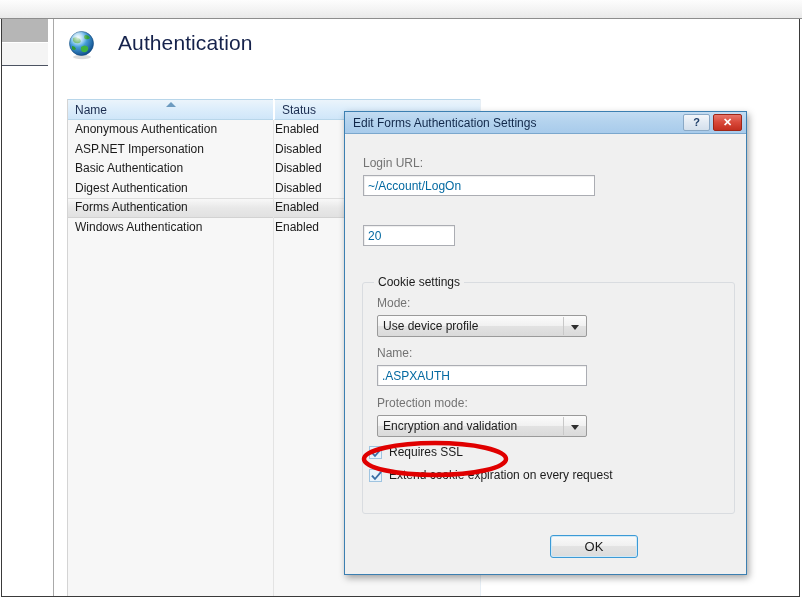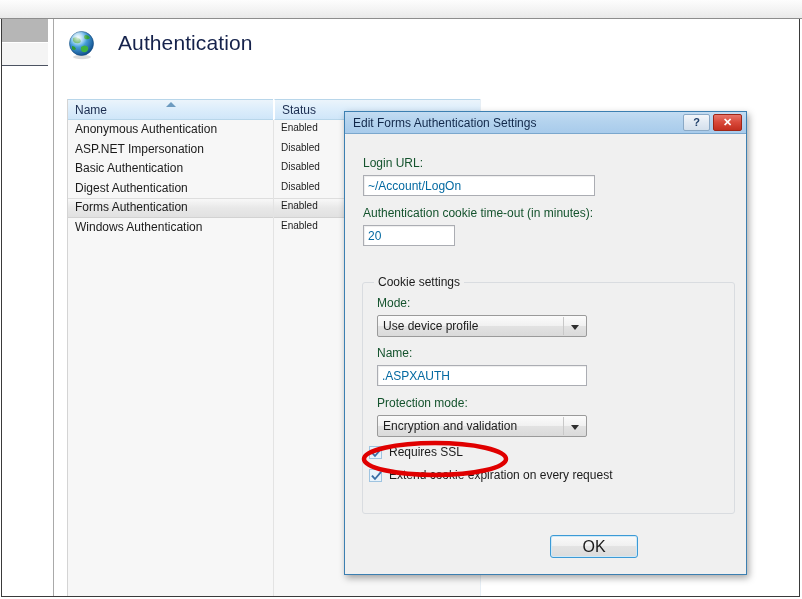--- a/index.html
+++ b/index.html
@@ -165,22 +165,22 @@
     border-top: 1px solid #dedede;
     border-bottom: 1px solid #d2d2d2;
     box-sizing: border-box;
   }
   .row .cell-name {
     position: absolute; left: 7px; top: 2px;
     font-size: 12px; color: #1b1b1b; white-space: nowrap;
   }
   .row.selected .cell-name { top: 1px; }
   .row .cell-status {
-    position: absolute; left: 213px; top: 2px;
-    font-size: 10px; color: #1b1b1b; white-space: nowrap;
+    position: absolute; left: 207px; top: 2px;
+    font-size: 12px; color: #1b1b1b; white-space: nowrap;
   }
   .row.selected .cell-status { top: 1px; }
   .rows-divider {
     position: absolute; left: 205px; top: 0; width: 1px; bottom: 0;
     background: #e3e3e3;
   }
   .rows-right-edge {
     position: absolute; left: 412px; top: -21px; width: 1px; bottom: 0;
     background: #e6eef5;
   }
@@ -238,21 +238,21 @@
     font-weight: bold;
   }
 
   .dlg-body {
     position: absolute; left: 0; top: 23px; right: 0; bottom: 0;
     background: #f0f0f0;
   }
 
   .fld-label {
     position: absolute;
-    font-size: 12px; color: #14532d; white-space: nowrap;
+    font-size: 12px; color: #737373; white-space: nowrap;
   }
   .textbox {
     position: absolute;
     background: #ffffff;
     border: 1px solid #abadb3;
     box-shadow: inset 1px 1px 1px rgba(0,0,0,0.07);
     box-sizing: border-box;
   }
   .textbox .val {
     position: absolute; left: 4px; top: 3px;
@@ -315,21 +315,21 @@
     font-size: 12px; color: #1b1b1b; white-space: nowrap;
   }
 
   .btn {
     position: absolute;
     width: 88px; height: 23px;
     background: linear-gradient(to bottom, #fafafa 0%, #f0f0f0 47%, #e3e3e3 50%, #dcdcdc 100%);
     border: 1px solid #9d9d9d;
     border-radius: 3px;
     box-sizing: border-box;
-    font-size: 16px; color: #1b1b1b;
+    font-size: 13px; color: #1b1b1b;
     text-align: center;
     line-height: 21px;
   }
   .btn.default {
     border: 1px solid #3c9ad6;
     box-shadow: 0 0 0 1px #cfe9f7 inset;
   }
 
   
   .annot-ellipse {
@@ -436,21 +436,20 @@
       <div class="btn-close">✕</div>
     </div>
 
     <div class="dlg-body">
 
       <span class="fld-label" style="left:18px; top:21px;">Login URL:</span>
       <div class="textbox" style="left:18px; top:40px; width:232px; height:21px;">
         <span class="val">~/Account/LogOn</span>
       </div>
 
-      <span class="fld-label" style="left:18px; top:71px;">Authentication cookie time-out (in minutes):</span>
       <div class="textbox" style="left:18px; top:90px; width:92px; height:21px;">
         <span class="val">20</span>
       </div>
 
       <div class="groupbox">
         <span class="groupbox-title">Cookie settings</span>
       </div>
 
       <span class="fld-label" style="left:32px; top:161px;">Mode:</span>
       <div class="combobox" style="left:32px; top:180px; width:210px;">

